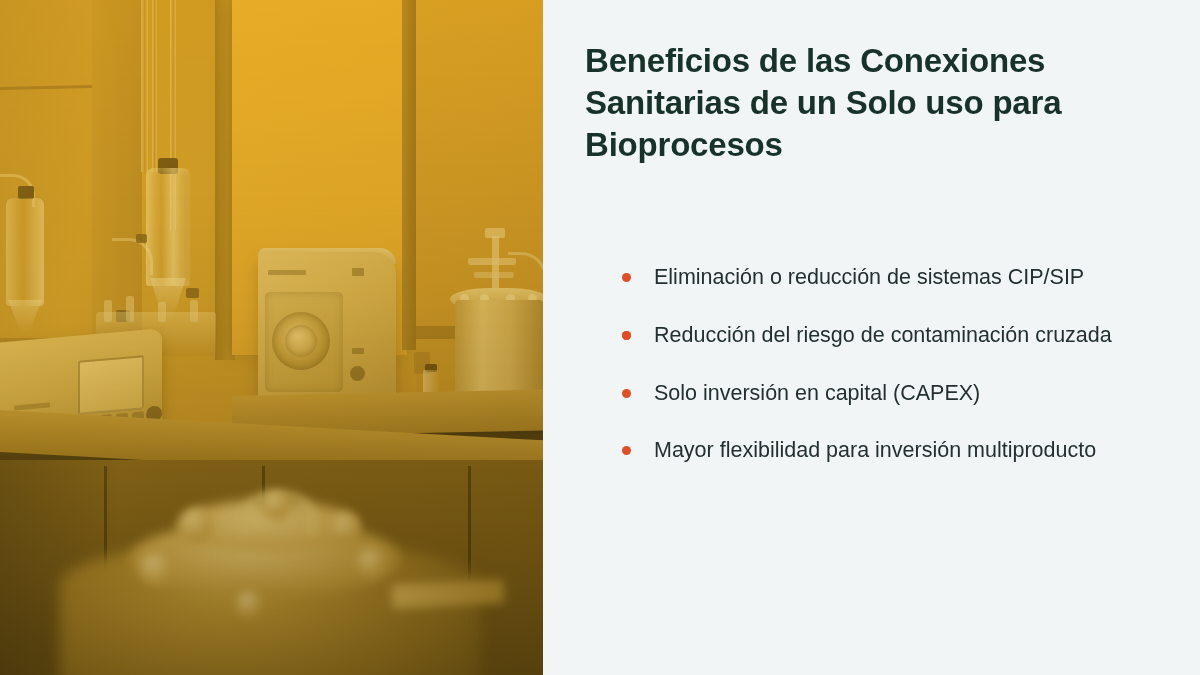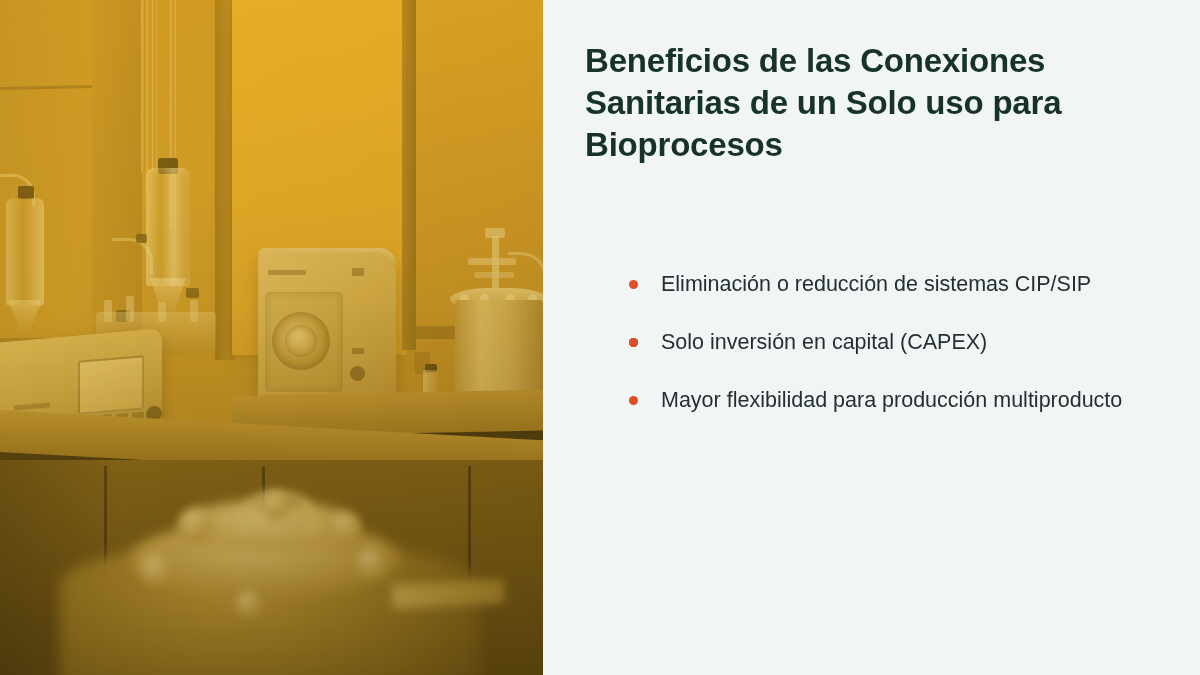--- a/index.html
+++ b/index.html
@@ -562,21 +562,21 @@
     font-weight: bold;
     letter-spacing: -0.2px;
     color: #163229;
   }
 
   .bullet-list {
     position: absolute;
     left: 74px;
     top: 258px;
     width: 528px;
-    margin: 11px;
+    margin: 4px;
     padding: 0;
     list-style: none;
   }
 
   .bullet-item {
     position: relative;
     padding-left: 33px;
     margin-bottom: 26px;
     font-size: 21.5px;
     line-height: 1.48;
@@ -712,25 +712,26 @@
     <ul class="bullet-list">
       <li class="bullet-item">
         <span class="bullet-dot"></span>
         <span>Eliminación o reducción de sistemas CIP/SIP</span>
       </li>
       <li class="bullet-item">
         <span class="bullet-dot"></span>
       </li>
       <li class="bullet-item">
         <span class="bullet-dot"></span>
+        <span>Reducción del riesgo de contaminación cruzada</span>
       </li>
       <li class="bullet-item">
         <span class="bullet-dot"></span>
         <span>Solo inversión en capital (CAPEX)</span>
       </li>
       <li class="bullet-item">
         <span class="bullet-dot"></span>
-        <span>Mayor flexibilidad para producción multiproducto</span>
+        <span>Mayor flexibilidad para inversión multiproducto</span>
       </li>
     </ul>
 
   </div>
 </div>
 
 </body></html>

